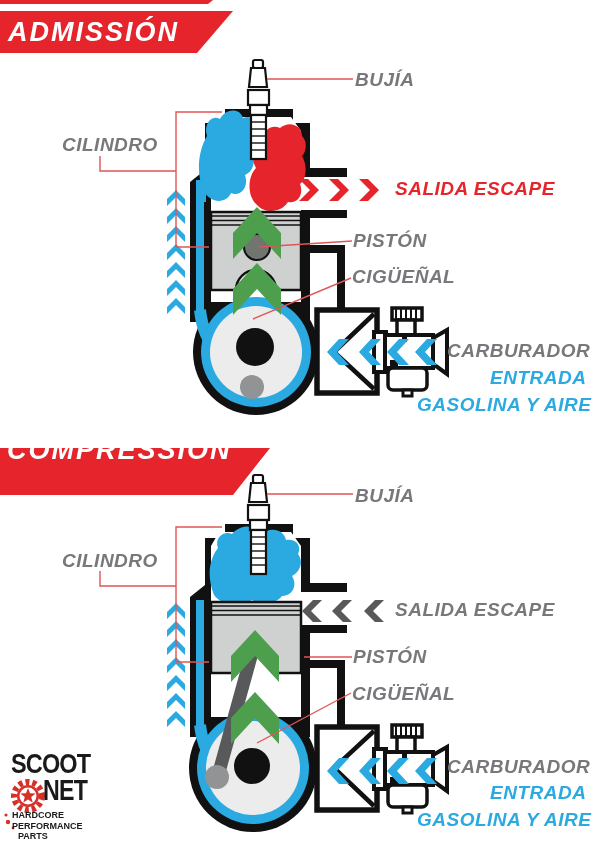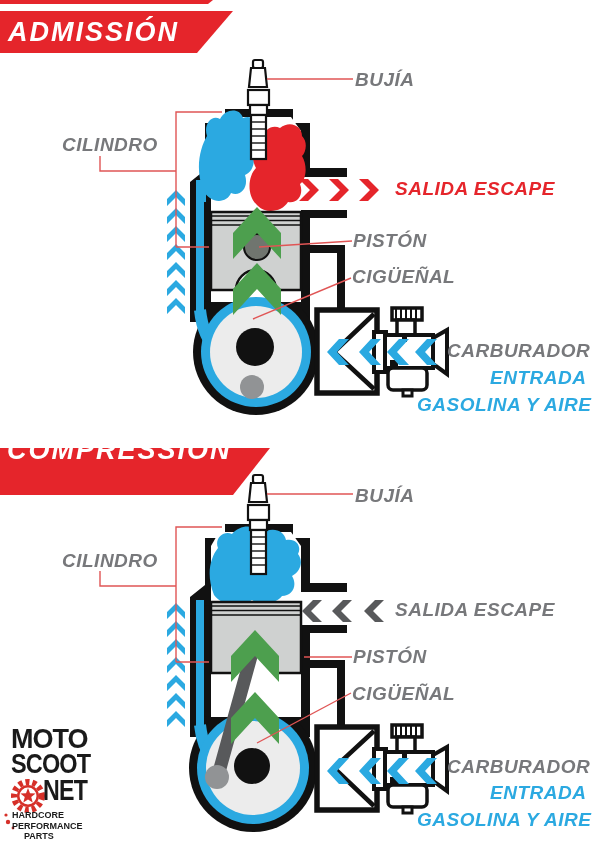--- a/index.html
+++ b/index.html
@@ -281,20 +281,19 @@
 
 <div class="lbl" style="left:355px;top:486px;">BUJÍA</div>
 <div class="lbl" style="left:62px;top:551px;">CILINDRO</div>
 <div class="lbl" style="left:395px;top:600px;">SALIDA ESCAPE</div>
 <div class="lbl" style="left:353px;top:647px;">PISTÓN</div>
 <div class="lbl" style="left:352px;top:684px;">CIGÜEÑAL</div>
 <div class="lbl" style="left:447px;top:757px;">CARBURADOR</div>
 <div class="lbl blue" style="left:490px;top:783px;">ENTRADA</div>
 <div class="lbl blue" style="left:417px;top:810px;">GASOLINA Y AIRE</div>
 
-<div class="logo-big" style="left:11px;top:726px;">MOTO</div>
 <div class="logo-big" style="left:11px;top:751px;transform:scaleX(.87);">SCOOT</div>
 <div class="logo-big" style="left:43px;top:777px;font-size:29px;transform:scaleX(.8);">NET</div>
 <div class="logo-small" style="left:12px;top:811px;">HARDCORE</div>
 <div class="logo-small" style="left:12px;top:821.5px;text-align:right;">PERFORMANCE</div>
-<div class="logo-small" style="left:24px;top:832px;">PARTS</div>
+<div class="logo-small" style="left:18px;top:832px;">PARTS</div>
 
 </div>
 
 </body></html>

